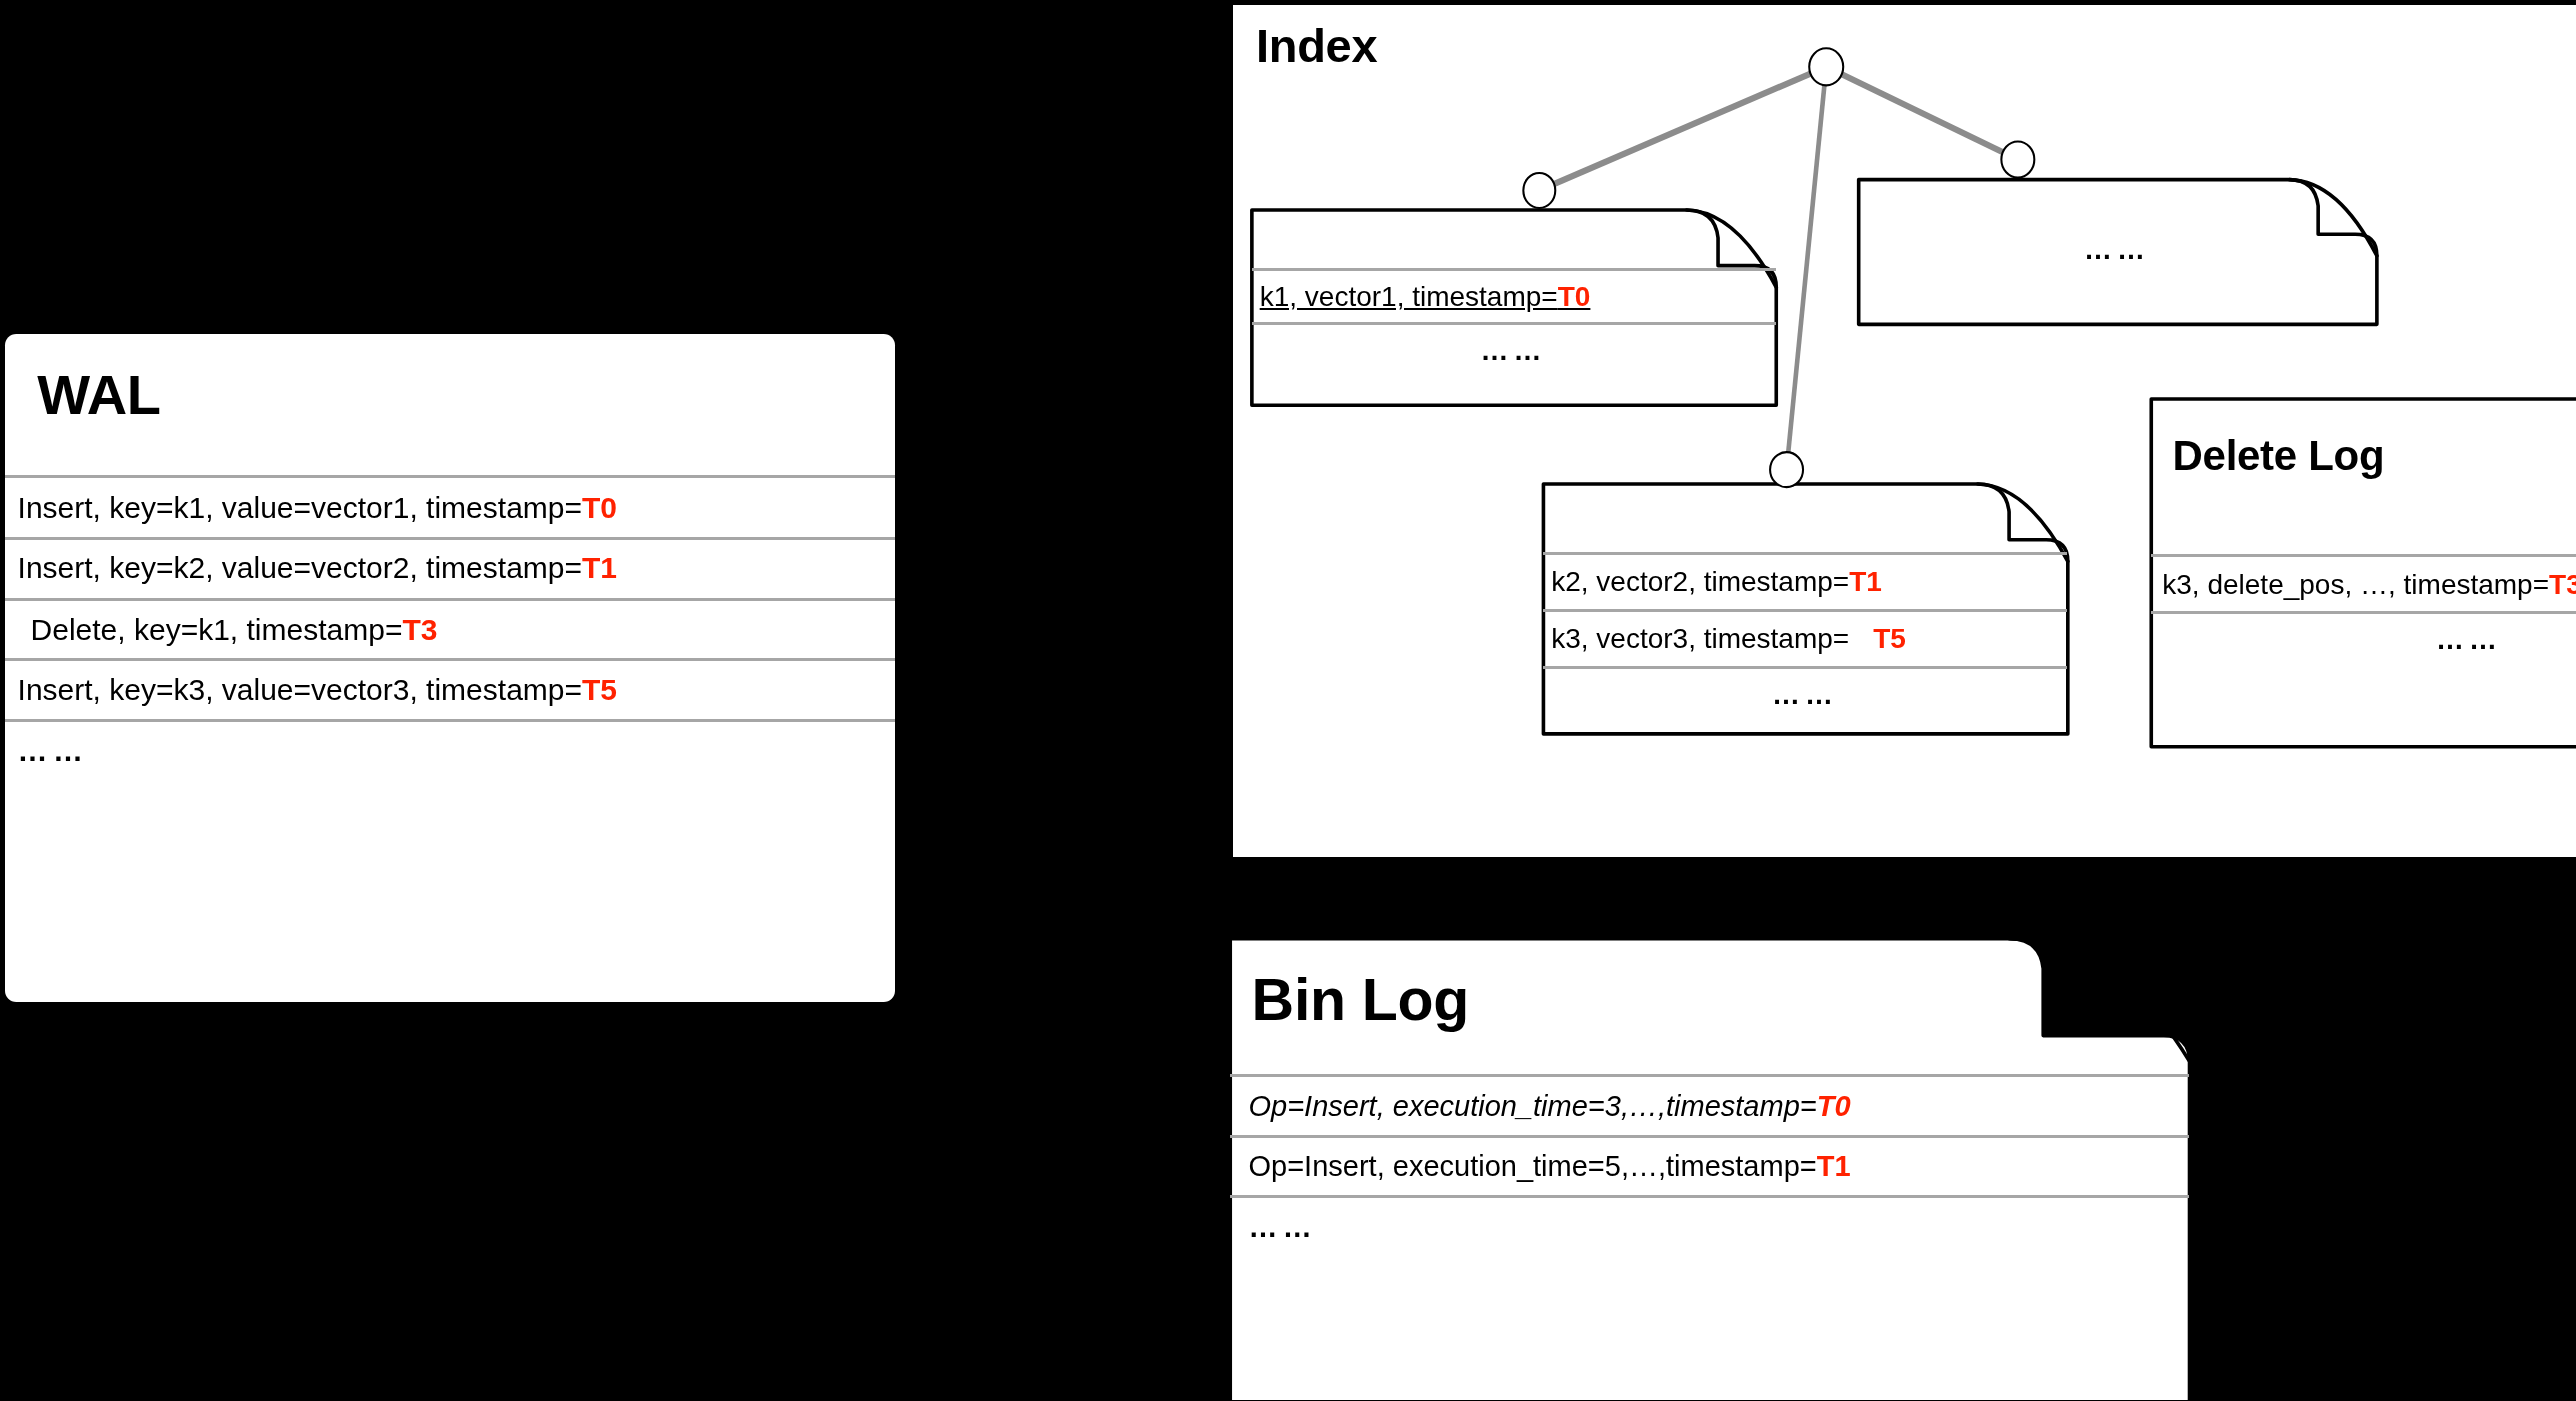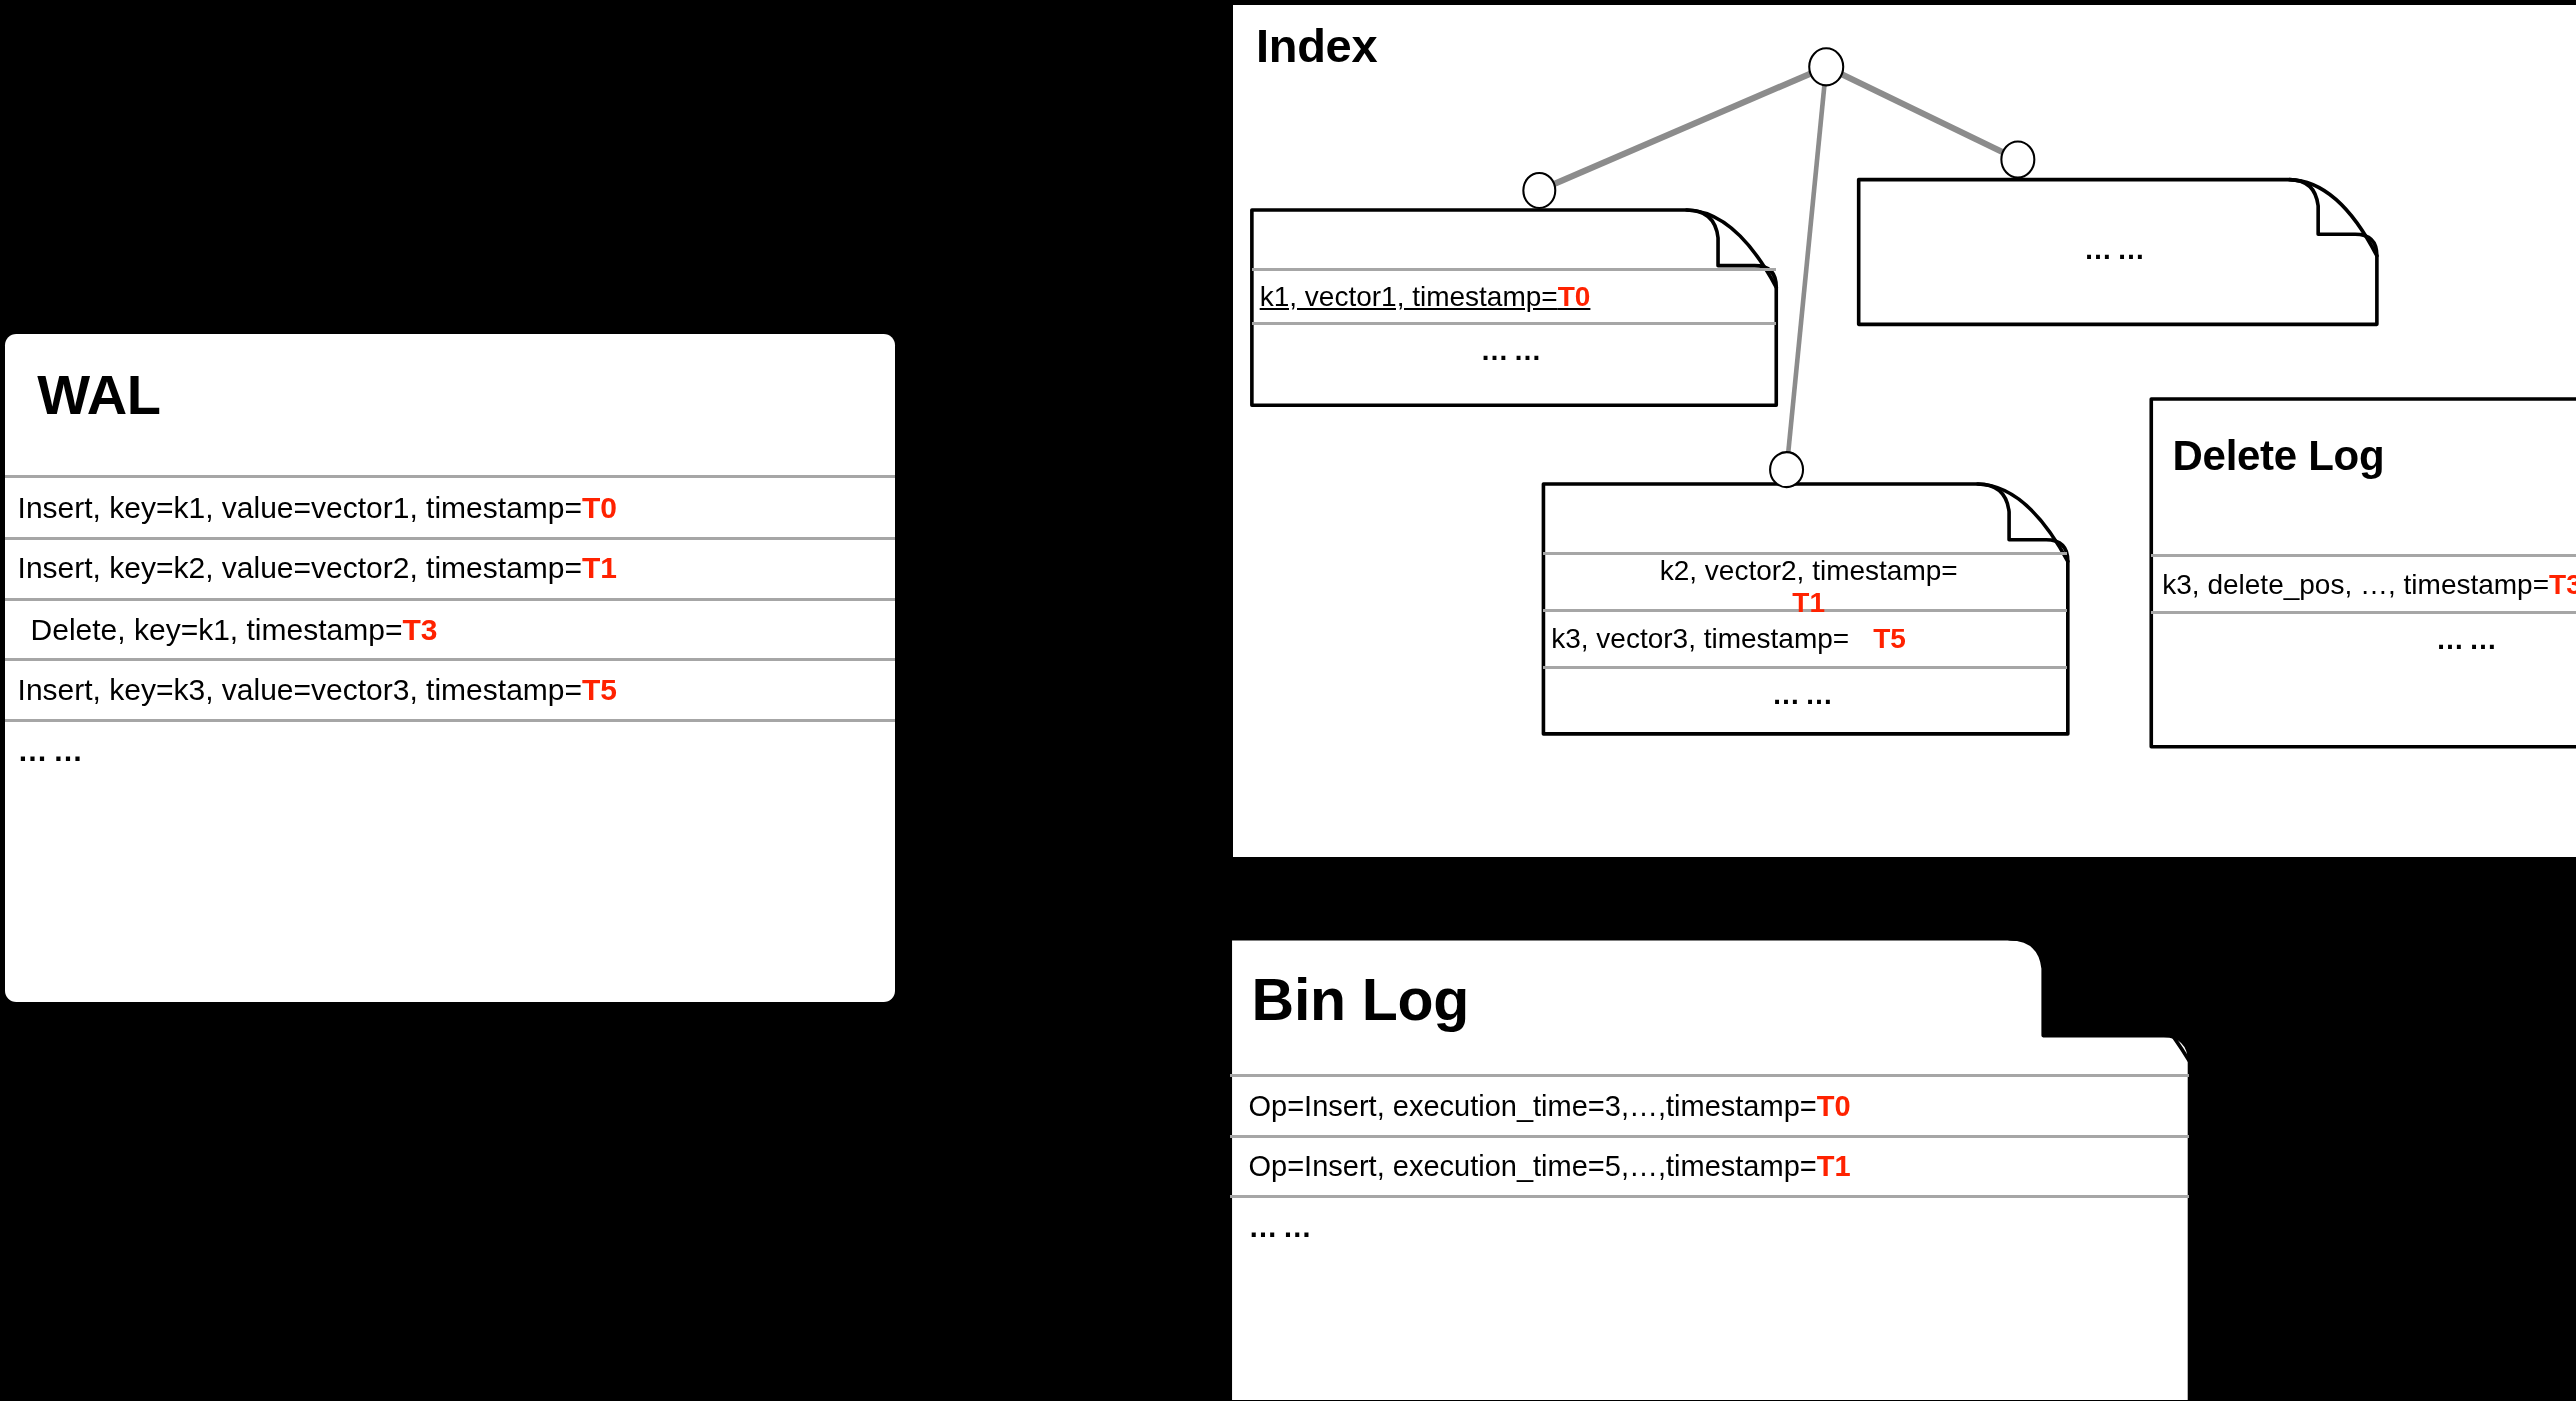--- a/index.html
+++ b/index.html
@@ -150,21 +150,21 @@
                Q 1620,1038 1620,1080
                L 1620,1415
                L 602,1415 Z"></path>
       <path class="doc-fold" d="M 1445,930
                Q 1540,932 1620,1080"></path>
     </svg>
     <div style="position:absolute;left:310px;top:479px;width:524px;height:250px;">
       <div class="row-sep" style="left:0;top:68px;width:524px;"></div>
       <div class="row-sep" style="left:0;top:125px;width:524px;"></div>
       <div class="row-sep" style="left:0;top:182px;width:524px;"></div>
-      <div class="row" style="left:8.2px;top:71px;width:515px;height:54px;font-size:28px;flex-direction:column;">
+      <div class="row" style="left:8.2px;top:71px;width:515px;height:54px;font-size:28px;">
         <span class="row-text">k2, vector2, timestamp=</span>
           <span class="ts">T1</span>
       </div>
       <div class="row" style="left:8.2px;top:128px;width:515px;height:54px;font-size:28px;gap:24px;">
         <span class="row-text">k3, vector3, timestamp=</span>
           <span class="ts">T5</span>
       </div>
       <div class="row" style="left:0;top:185px;width:524px;height:52px;font-size:28px;justify-content:center;">
         <span class="row-text dots">……</span>
       </div>
@@ -215,21 +215,21 @@
     <path class="doc-fold" d="M 3900,1822
              Q 4110,1828 4250,2060"></path>
   </svg>
   <div style="position:absolute;left:1230px;top:939px;width:959px;height:463px;">
     <div class="panel-title" style="left:21.6px;top:32px;font-size:59px;">Bin Log</div>
 
     <div class="row-sep" style="left:0;top:135px;width:959px;"></div>
     <div class="row-sep" style="left:0;top:196px;width:959px;"></div>
     <div class="row-sep" style="left:0;top:256px;width:959px;"></div>
 
-    <div class="row" style="left:18.5px;top:138px;width:938px;height:58px;font-size:29px;">
+    <div class="row" style="left:18.5px;top:138px;width:938px;height:58px;font-size:29px;font-style:italic;">
       <span class="row-text">Op=Insert, execution_time=3,…,timestamp=</span>
         <span class="ts">T0</span>
     </div>
     <div class="row" style="left:18.5px;top:199px;width:938px;height:57px;font-size:29px;">
       <span class="row-text">Op=Insert, execution_time=5,…,timestamp=</span>
         <span class="ts">T1</span>
     </div>
     <div class="row" style="left:18.5px;top:259px;width:938px;height:58px;font-size:29px;">
       <span class="row-text dots">……</span>
     </div>

